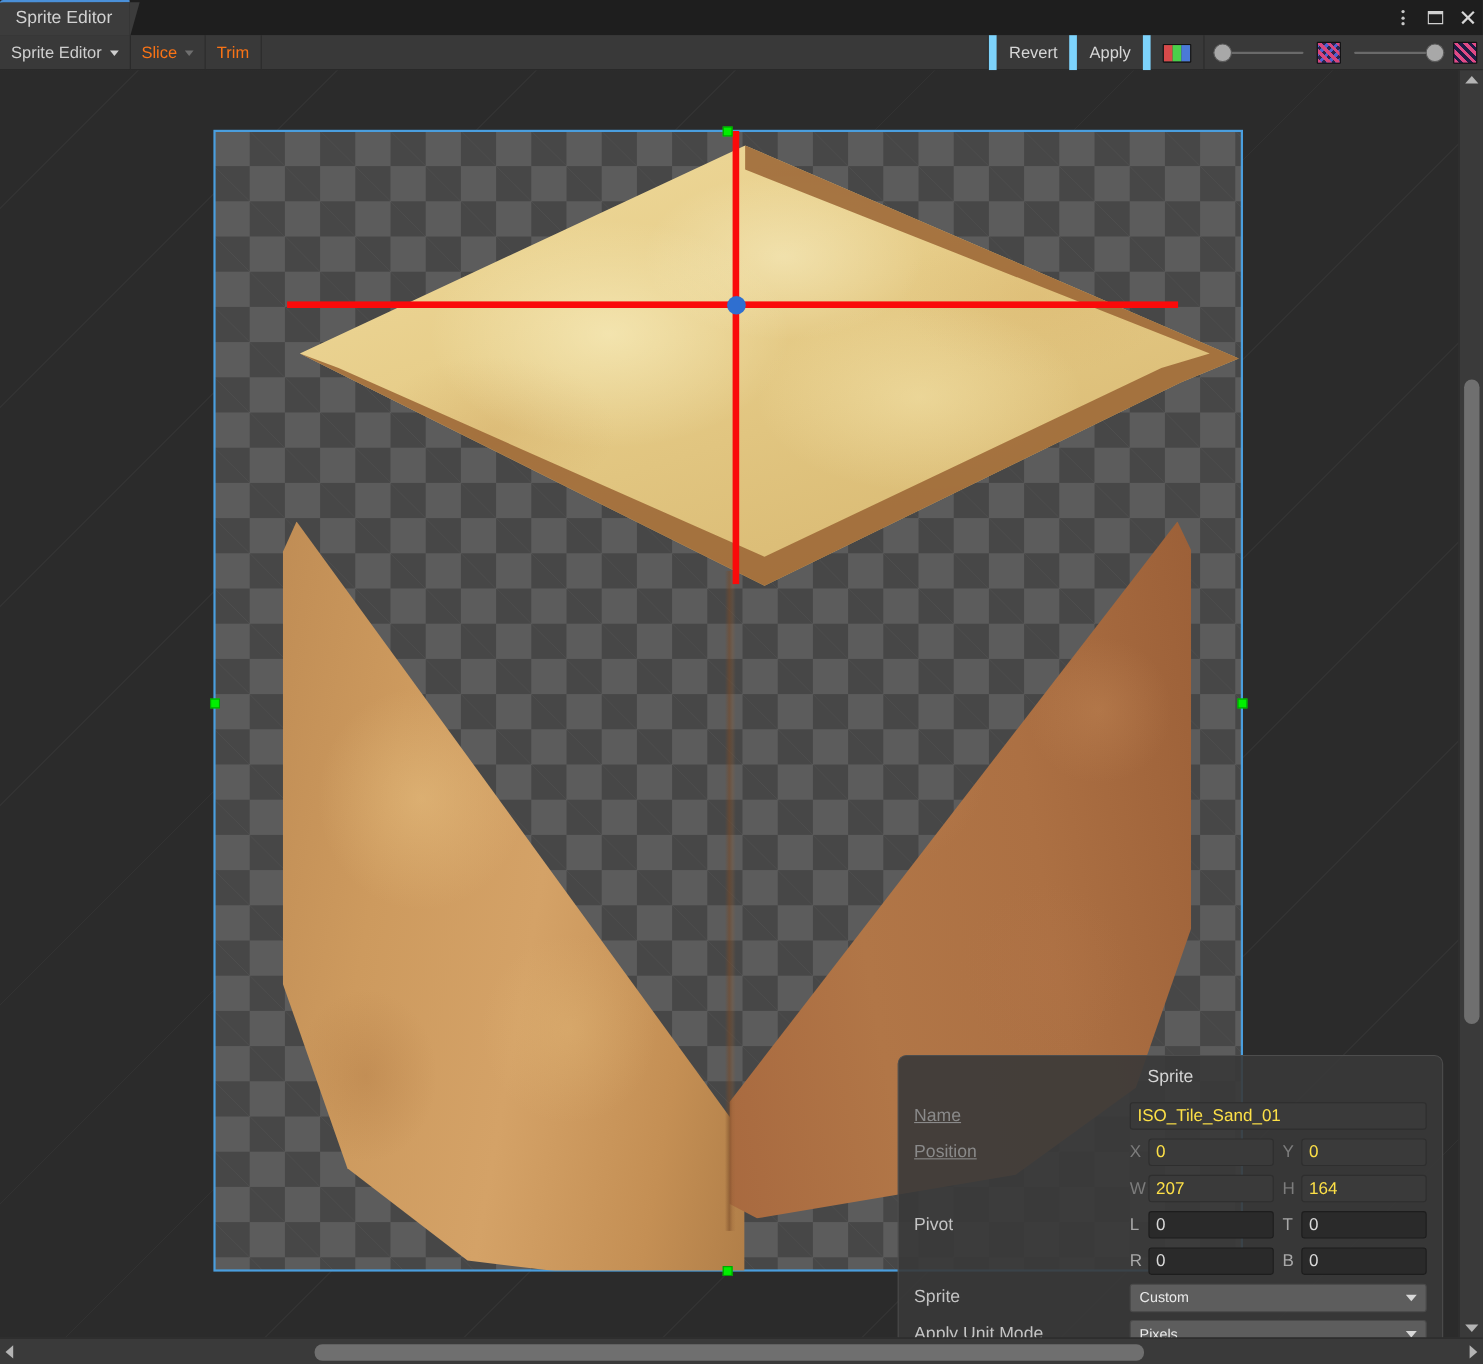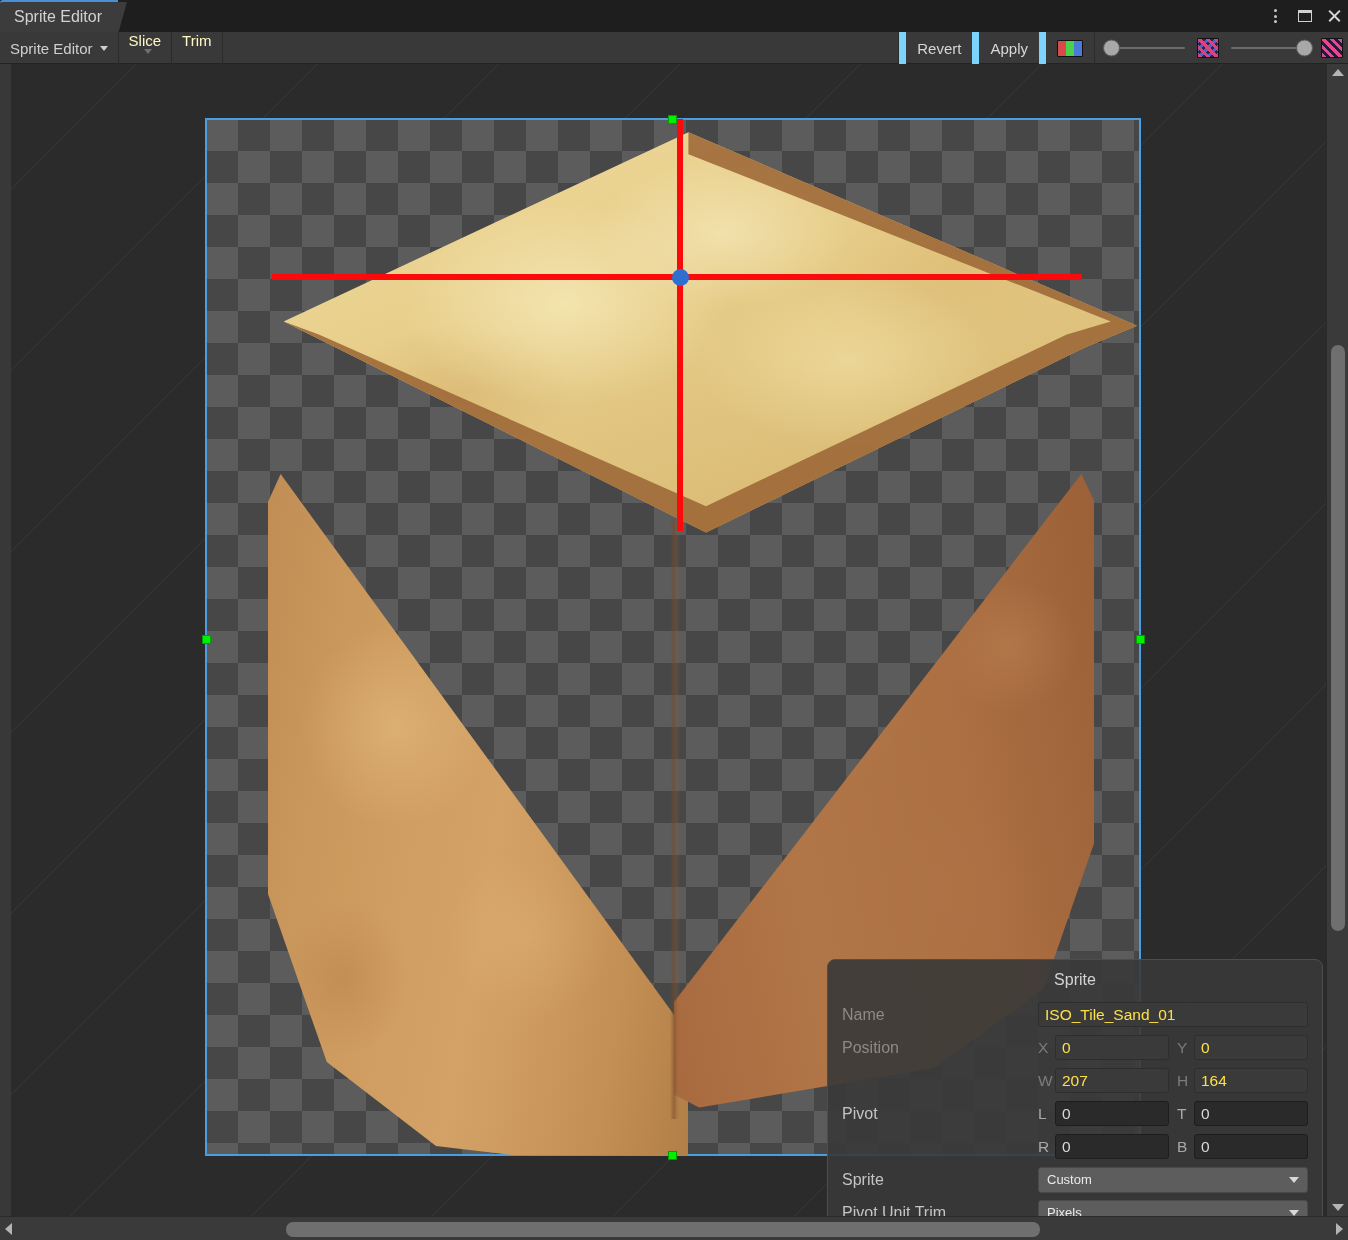--- a/index.html
+++ b/index.html
@@ -52,21 +52,21 @@
   #toolbar {
     position: absolute; left: 0; top: 32px; width: 1348px; height: 32px;
     background: #393939; border-bottom: 1px solid #232323;
     display: flex; align-items: stretch;
   }
   .tb-btn {
     display: flex; align-items: center; height: 32px; padding: 0 10px;
     color: #cfcfcf; font-size: 15px; white-space: nowrap;
     border-right: 1px solid #2b2b2b;
   }
-  .tb-btn.dim { color: #fef9c3; flex-direction: column; }
+  .tb-btn.dim { color: #f97316; }
   .tb-caret {
     width: 0; height: 0; margin-left: 7px;
     border-left: 4.5px solid transparent; border-right: 4.5px solid transparent;
     border-top: 5px solid #cfcfcf;
   }
   .tb-btn.dim .tb-caret { border-top-color: #6f6f6f; }
   #tb-spacer { flex: 1; border-right: 1px solid #2b2b2b; }
   .tb-right { display: flex; align-items: stretch; }
   .tb-act {
     display: flex; align-items: center; height: 32px; padding: 0 11px;
@@ -96,21 +96,21 @@
   .slider { position: relative; width: 82px; height: 20px; display: flex; align-items: center; }
   .slider .track { width: 100%; height: 2px; background: #6a6a6a; border-radius: 1px; }
   .slider .knob {
     position: absolute; top: 50%; transform: translateY(-50%);
     width: 17px; height: 17px; border-radius: 50%;
     background: #a8a8a8; border: 1px solid #5a5a5a;
   }
 
   
   #canvas {
-    position: absolute; left: 11px; top: 64px;
+    position: absolute; left: 0; top: 64px;
     width: 1326px; height: 1152px;
     background-color: #2b2b2b;
     background-image: repeating-linear-gradient(
       -45deg, #2b2b2b 0 127px, #323232 127px 128px);
     overflow: hidden;
   }
 
   
   #sprite-rect {
     position: absolute; left: 195px; top: 55px; width: 934px; height: 1036px;
@@ -236,21 +236,21 @@
   #sprite-panel {
     position: absolute; left: 816px; top: 895px; width: 496px; height: 308px;
     background: rgba(56,56,56,0.90);
     border: 1px solid #4d4d4d; border-radius: 8px;
     padding: 6px 14px 10px 14px;
     color: #c4c4c4; font-size: 15.5px;
   }
   #panel-title { text-align: center; color: #d4d4d4; font-size: 16px; padding: 5px 0 9px; }
   .prow { display: flex; align-items: center; height: 33px; }
   .plabel { width: 196px; flex: 0 0 196px; font-size: 16px; }
-  .plabel.dim { color: #8a8a8a; }
+  .plabel.dim { color: #8a8a8a; text-decoration: underline; }
   .pfields { flex: 1; display: flex; align-items: center; gap: 8px; }
   .fgrp { flex: 1; display: flex; align-items: center; gap: 4px; }
   .fkey { width: 13px; flex: 0 0 13px; text-align: left; font-size: 15.5px; color: #a8a8a8; }
   .fkey.dim { color: #7c7c7c; }
   .finput {
     flex: 1; height: 25px; line-height: 23px;
     background: #2a2a2a; border: 1px solid #1d1d1d; border-radius: 3px;
     padding: 0 6px; color: #d9d9d9; font-size: 15.5px; overflow: hidden;
     white-space: nowrap;
   }
@@ -433,21 +433,21 @@
       <div class="plabel">Sprite</div>
       <div class="pfields">
         <div class="pselect">
           <span>Custom</span>
           <span class="sel-caret"></span>
         </div>
       </div>
     </div>
 
     <div class="prow">
-      <div class="plabel">Pivot Unit Trim</div>
+      <div class="plabel">Apply Unit Mode</div>
       <div class="pfields">
         <div class="pselect">
           <span>Pixels</span>
           <span class="sel-caret"></span>
         </div>
       </div>
     </div>
 
   </div>
 </div>

